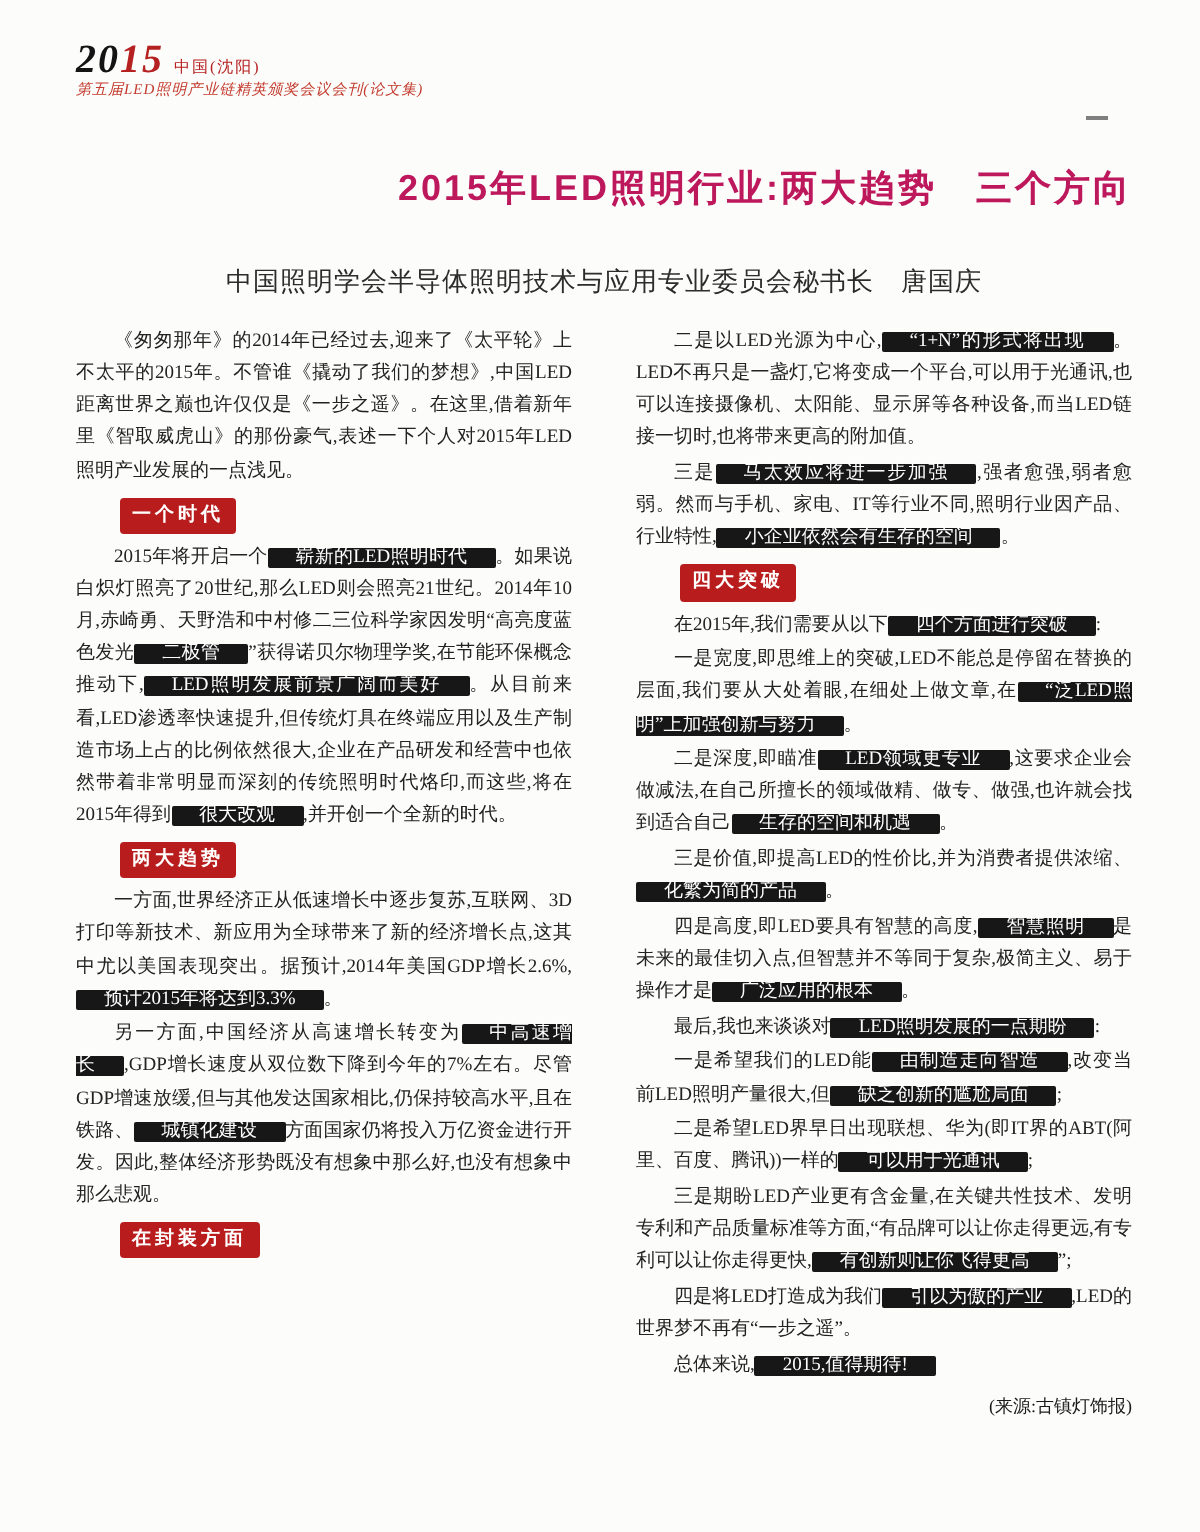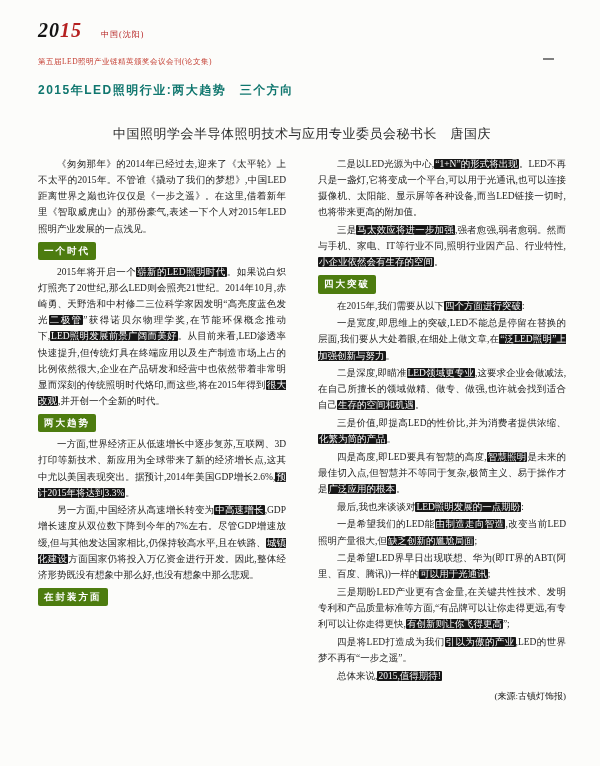--- a/index.html
+++ b/index.html
@@ -11,46 +11,46 @@
     position:relative;
     overflow:hidden;
   }
   .page{
     position:absolute;inset:0;
     background:#fcfcfa;
     padding:20px 34px 12px 38px;
   }
   
   .hdr{position:relative;height:38px}
-  .logo-line{display:flex;align-items:baseline;gap:19px}
+  .logo-line{display:flex;align-items:baseline;gap:5px}
   .logo-year{font-style:italic;font-weight:700;font-size:20px;letter-spacing:1px;line-height:1}
   .logo-year .y1{color:#141414}
   .logo-year .y2{color:#b52020}
   .logo-cn{font-size:8px;color:#b52020;letter-spacing:1px}
-  .logo-sub{margin-top:17px;font-size:7.5px;color:#c33a2e;letter-spacing:.5px}
+  .logo-sub{margin-top:0;font-size:7.5px;color:#c33a2e;font-style:italic;letter-spacing:.5px}
   .corner-dash{position:absolute;top:58px;right:46px;width:11px;height:2px;background:#555;opacity:.75}
   
   .title{
-    text-align:left;
+    text-align:right;
     font-family:"Liberation Sans","DejaVu Sans",sans-serif;
-    font-weight:700;font-size:12px;letter-spacing:1.5px;
-    margin-top:24px;color:#0f766e;
+    font-weight:700;font-size:18px;letter-spacing:1.5px;
+    margin-top:24px;color:#be185d;
   }
   .byline{text-align:center;font-size:13px;margin-top:26px;color:#2c2c2c;letter-spacing:.5px}
   
   .cols{display:flex;gap:32px;margin-top:13px;height:586px;overflow:hidden}
   .col{flex:1;font-size:9.5px;line-height:1.7;text-align:justify;color:#222}
   .col p{text-indent:2em;margin-bottom:1.5px}
   .sec{margin:5px 0 4px 0;text-indent:0}
   .sec-pill{
-    display:inline-block;background:#4d7c0f;color:#fff;
+    display:inline-block;background:#b91c1c;color:#fff;
     font-family:"Liberation Sans","DejaVu Sans",sans-serif;
-    font-weight:700;font-size:9.5px;padding:1px 6px;border-radius:2px;letter-spacing:2px;
+    font-weight:700;font-size:9.5px;padding:1px 6px;border-radius:2px;letter-spacing:2px;margin-left:22px;
   }
-  .hl{background:#171717;color:#fff;padding:0 1px;border-radius:1px}
+  .hl{background:#171717;color:#fff;padding:0 14px;border-radius:1px}
   .source{text-align:right;text-indent:0 !important;font-size:9px;margin-top:5px;color:#1a1a1a}
 </style>
 </head>
 <body>
 
 <div class="page">
 
   <div class="hdr">
     <div class="logo-line">
       <span class="logo-year"><span class="y1">20</span><span class="y2">15</span></span>

